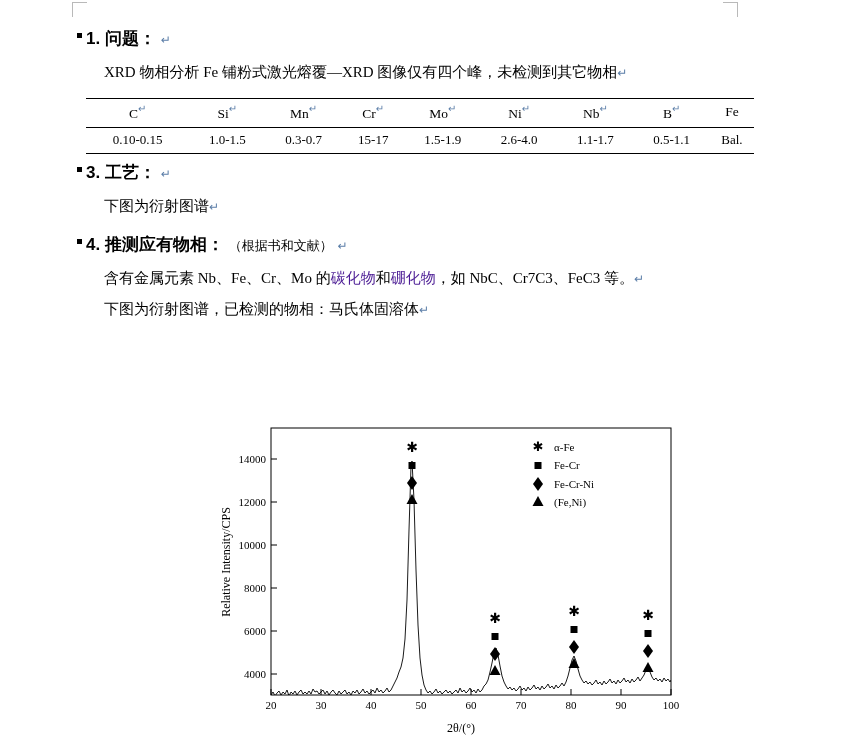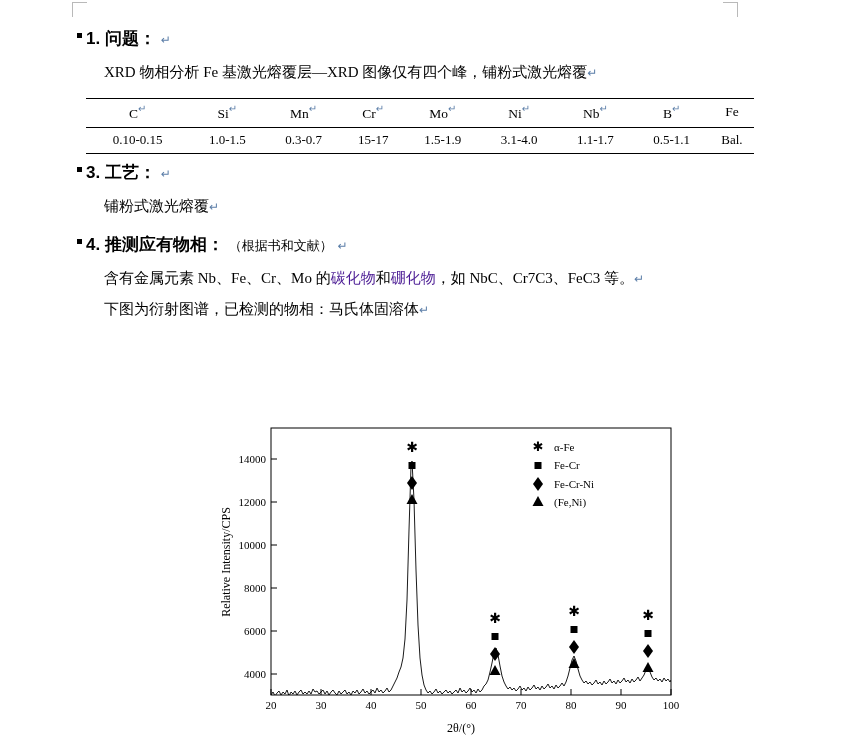--- a/index.html
+++ b/index.html
@@ -142,21 +142,21 @@
 
   <div class="content">
 
     <div class="heading">
       <span class="bullet"></span>
       <span>1.</span>
       <span>问题：</span>
       <span class="pilcrow">↵</span>
     </div>
     <div class="para">
-      <span>XRD 物相分析 Fe 基激光熔覆层—XRD 图像仅有四个峰，铺粉式激光熔覆</span><span class="pilcrow">↵</span>
+      <span>XRD 物相分析 Fe 铺粉式激光熔覆—XRD 图像仅有四个峰，未检测到其它物相</span><span class="pilcrow">↵</span>
     </div>
 
 
     <div class="comp-table-wrap">
       <table class="comp">
         <thead>
           <tr>
             <th><span>C</span><span class="cellmark">↵</span></th>
             <th><span>Si</span><span class="cellmark">↵</span></th>
             <th><span>Mn</span><span class="cellmark">↵</span></th>
@@ -168,37 +168,37 @@
             <th><span>Fe</span></th>
           </tr>
         </thead>
         <tbody>
           <tr>
             <td>0.10-0.15</td>
             <td>1.0-1.5</td>
             <td>0.3-0.7</td>
             <td>15-17</td>
             <td>1.5-1.9</td>
-            <td>3.1-4.0</td>
+            <td>2.6-4.0</td>
             <td>1.1-1.7</td>
             <td>0.5-1.1</td>
             <td>Bal.</td>
           </tr>
         </tbody>
       </table>
     </div>
 
     <div class="heading" style="">
       <span class="bullet"></span>
       <span>3.</span>
       <span>工艺：</span>
       <span class="pilcrow">↵</span>
     </div>
     <div class="para">
-      <span>铺粉式激光熔覆</span><span class="pilcrow">↵</span>
+      <span>下图为衍射图谱</span><span class="pilcrow">↵</span>
     </div>
 
     <div class="heading" style="margin-top:10px;">
       <span class="bullet"></span>
       <span>4.</span>
       <span>推测应有物相：</span>
       <span class="sub">（根据书和文献）</span>
       <span class="pilcrow">↵</span>
     </div>
 

